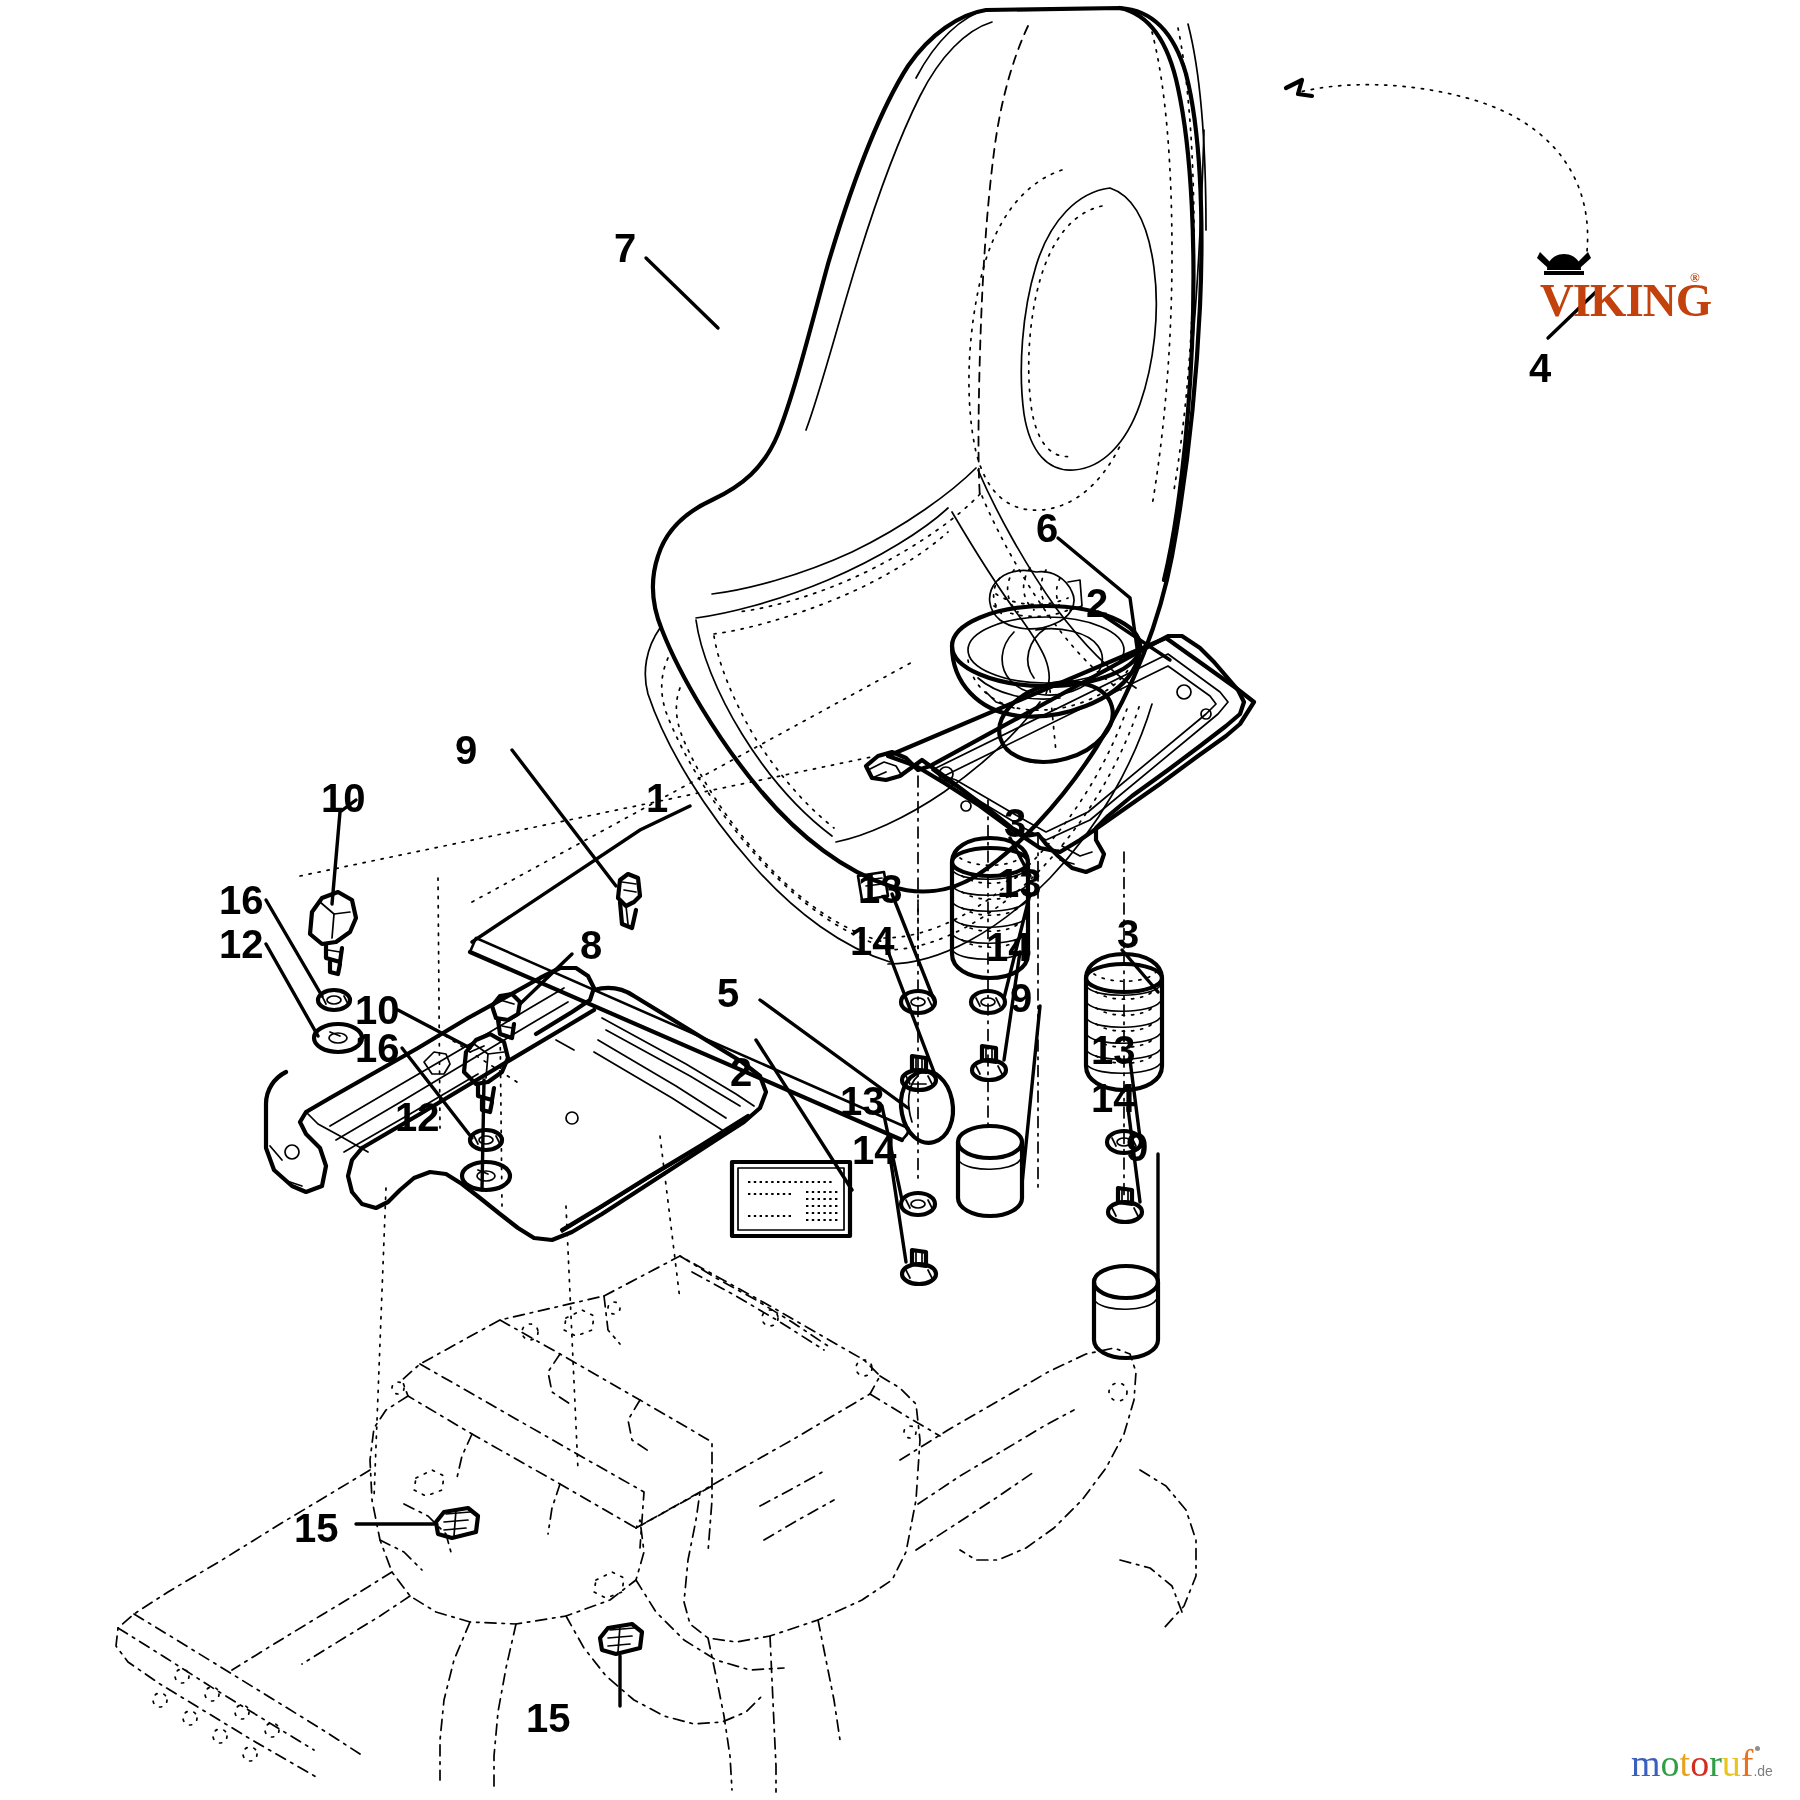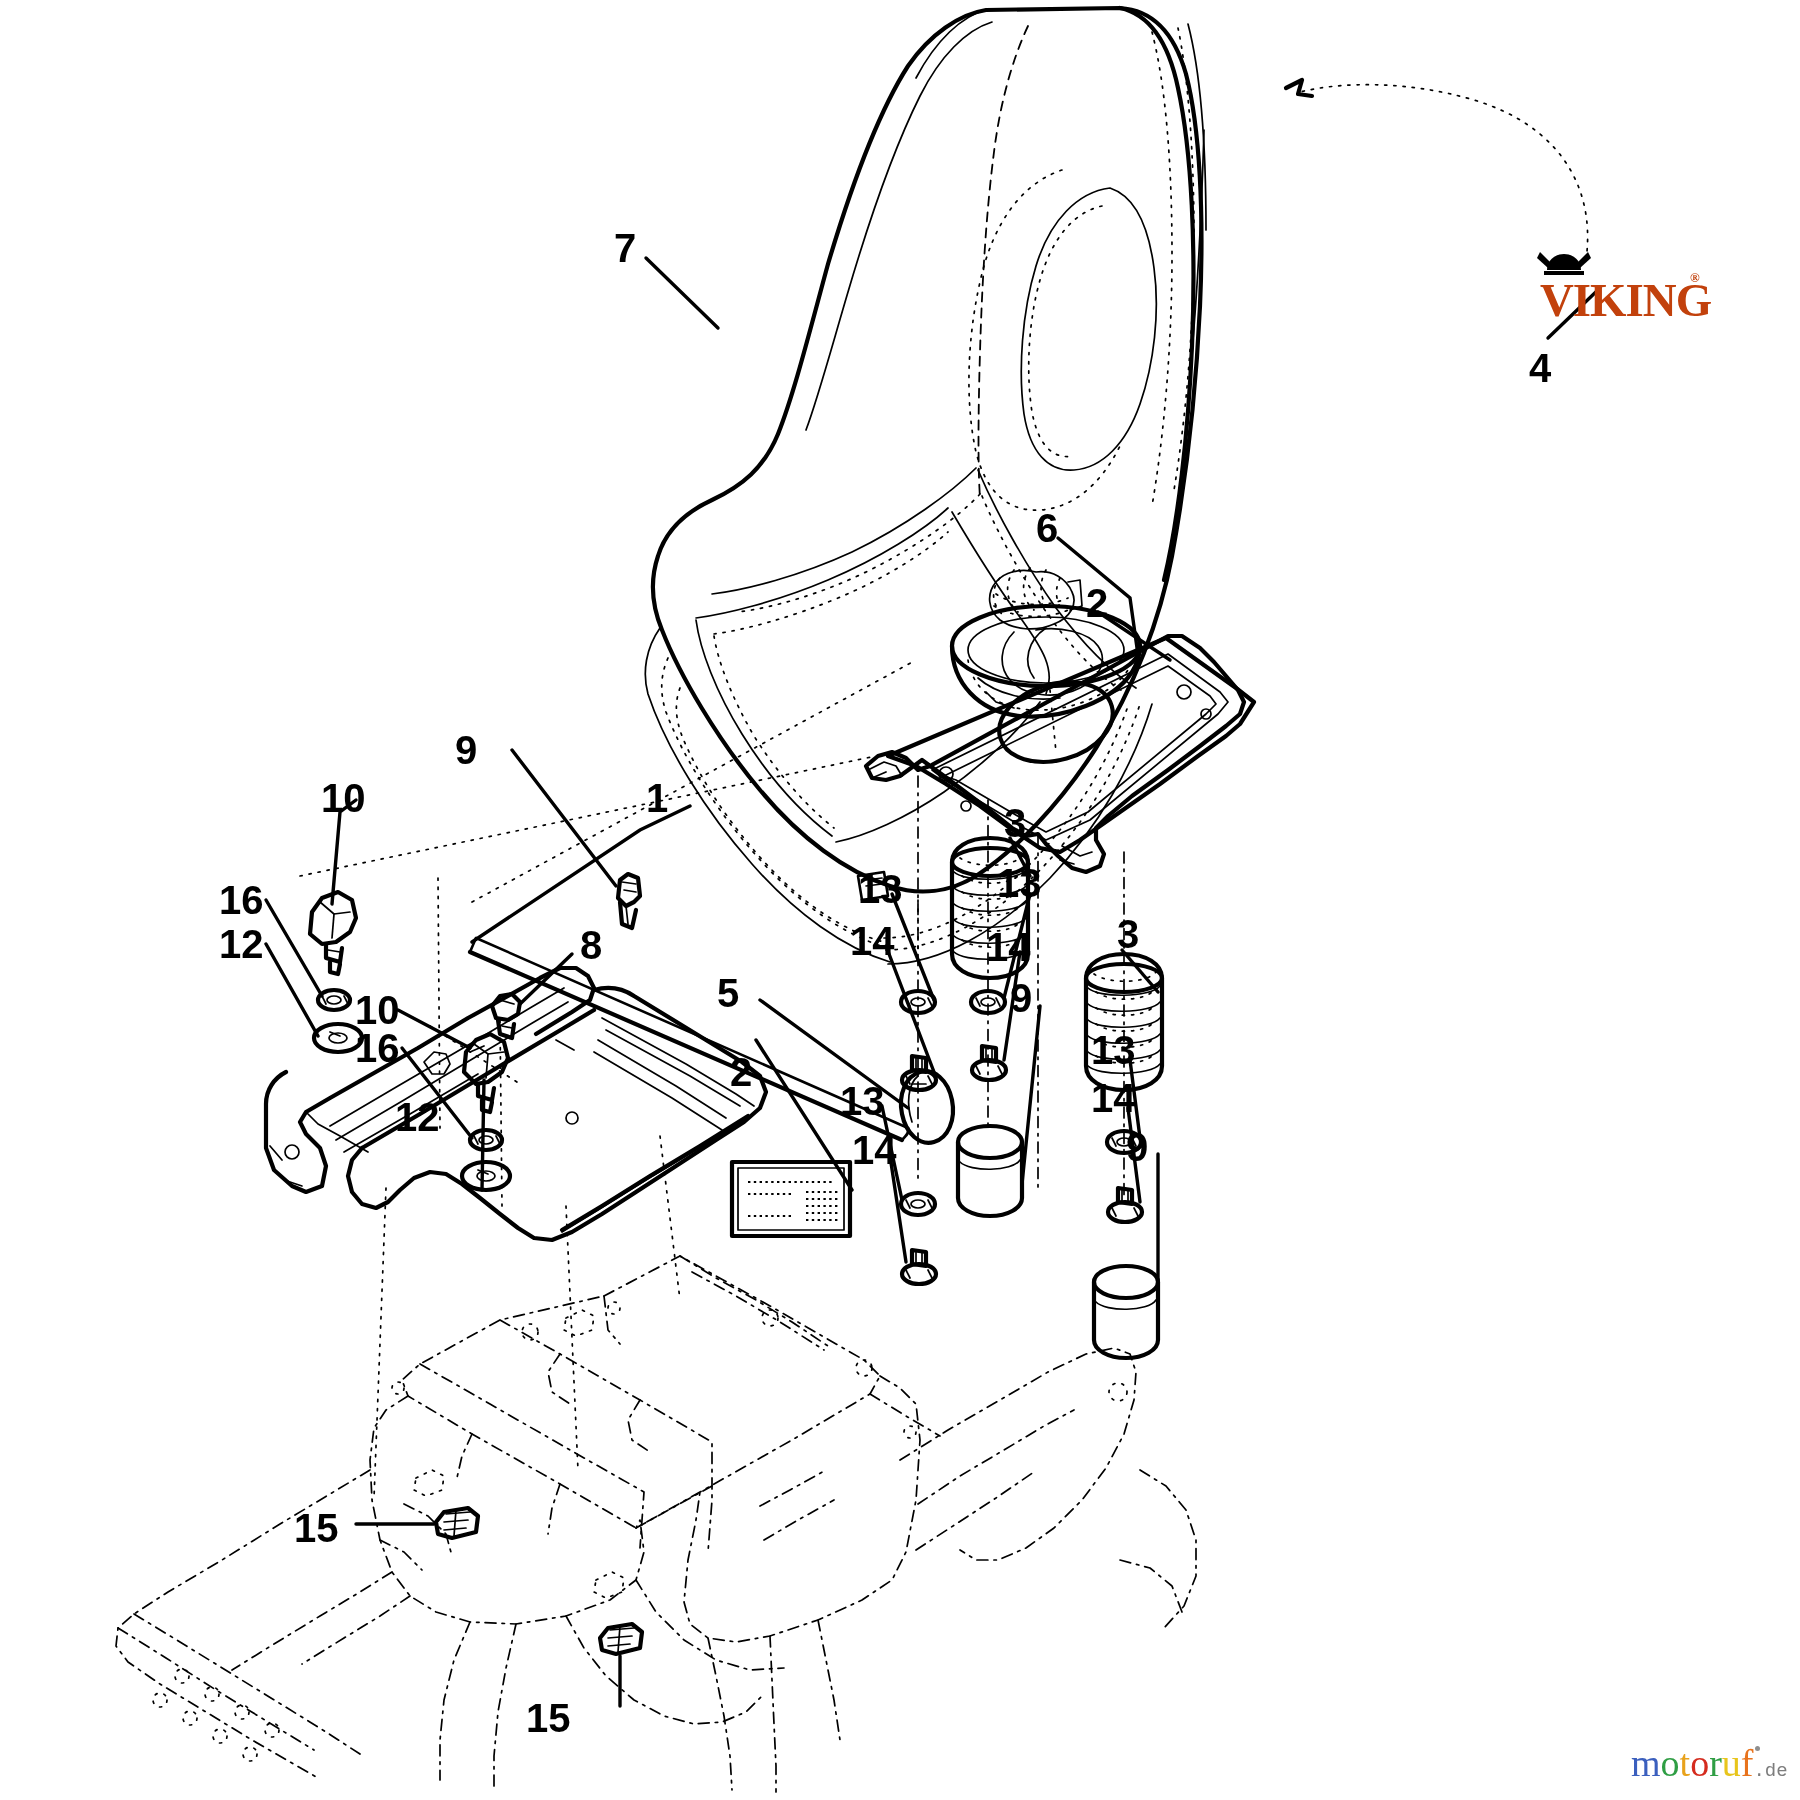--- a/index.html
+++ b/index.html
@@ -28,21 +28,21 @@
     letter-spacing:-1px;
     font-stretch:condensed;
     transform:scaleX(1.02);
     transform-origin:left top;
     position:absolute;left:22px;top:12px;
   }
   #viking-reg{position:absolute;left:172px;top:8px;font-size:13px;font-weight:bold;}
   #viking-helmet{position:absolute;left:18px;top:-14px;width:56px;height:30px;}
   #watermark{position:absolute;left:1631px;top:1744px;width:160px;height:44px;}
   .wm-l{font-family:"Liberation Serif",serif;font-size:38px;font-weight:normal;line-height:1;}
-  #wm-de{font-family:Liberation Mono, monospace;font-size:19px;color:#7d7d7d;}
+  #wm-de{font-family:Liberation Sans, sans-serif;font-size:14px;color:#7d7d7d;}
   #wm-dot{position:absolute;left:124px;top:2px;width:5px;height:5px;background:#8f8f8f;border-radius:50%;}
 </style>
 </head>
 <body>
 
 <div id="page">
 
   <svg id="diagram" viewBox="0 0 1800 1800">
     <defs>
       <style>

